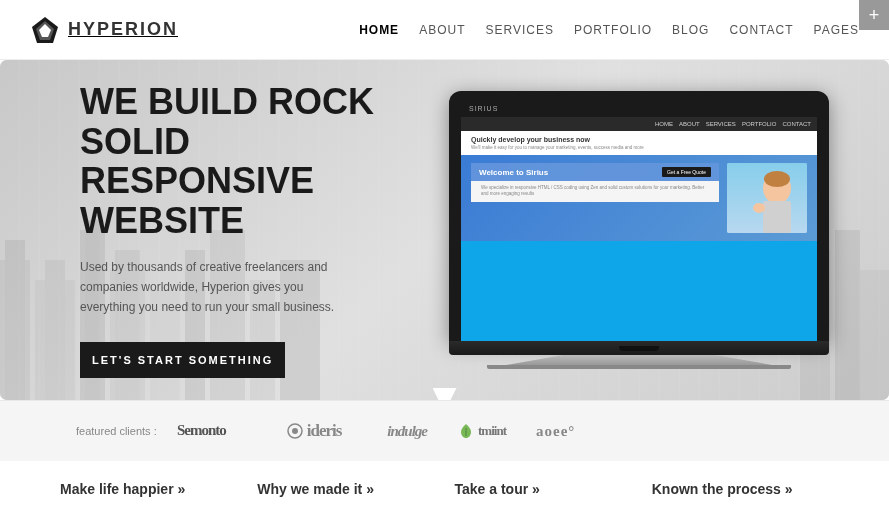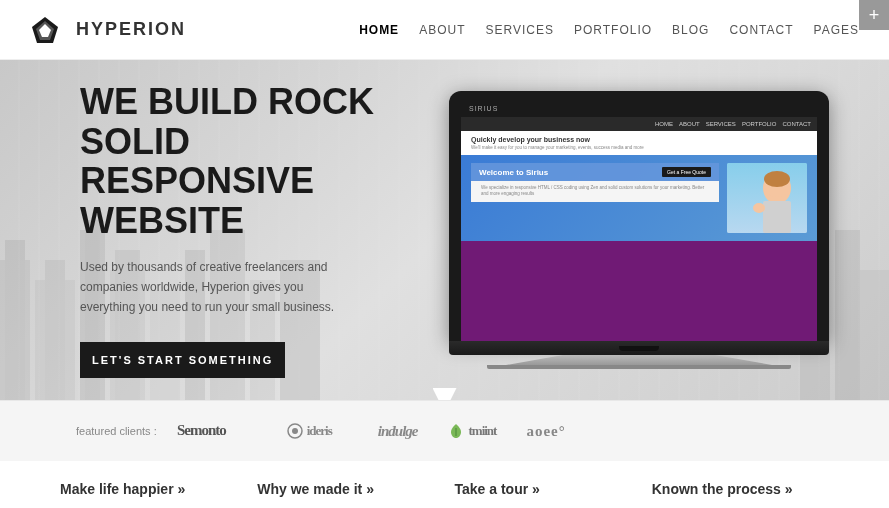--- a/index.html
+++ b/index.html
@@ -13,21 +13,22 @@
       padding: 0 30px;
       height: 60px;
       background: #fff;
       border-bottom: 1px solid #eee;
       position: relative;
       z-index: 10;
     }
     .logo {
       display: flex;
       align-items: center;
-      gap: 16px;
+      gap: 8px;
+      text-decoration: underline;
     }
     .logo-icon {
       width: 30px;
       height: 30px;
     }
     .logo-text {
       font-size: 18px;
       font-weight: bold;
       color: #333;
       letter-spacing: 2px;
@@ -58,20 +59,21 @@
     }
 
     
     .hero {
       position: relative;
       background: #d8d8d8;
       height: 340px;
       overflow: hidden;
       display: flex;
       align-items: center;
+      border-radius: 7px;
     }
     .hero-bg {
       position: absolute;
       inset: 0;
       background: linear-gradient(135deg, #c8c8c8 0%, #e0e0e0 50%, #cccccc 100%);
       
     }
     
     .hero-bg::before {
       content: '';
@@ -126,21 +128,21 @@
       width: 380px;
       position: relative;
     }
     .laptop-screen-outer {
       background: #1a1a1a;
       border-radius: 12px 12px 0 0;
       padding: 8px 12px 0 12px;
       box-shadow: 0 4px 20px rgba(0,0,0,0.4);
     }
     .laptop-screen-inner {
-      background: #701a75;
+      background: #0ea5e9;
       height: 210px;
       overflow: hidden;
       position: relative;
     }
     .laptop-screen-header {
       background: #1a1a1a;
       height: 18px;
       display: flex;
       align-items: center;
       padding: 0 8px;
@@ -438,21 +440,21 @@
         <text x="0" y="18" font-family="Georgia,serif" font-size="15" font-weight="bold" fill="#555" letter-spacing="-1">Semonto</text>
 
         <text x="0" y="18" font-family="Georgia,serif" font-size="15" fill="#555"></text>
       </svg>
     </span>
     <span class="client-logo ideris">
       <svg width="16" height="16" viewBox="0 0 16 16">
         <circle cx="8" cy="8" r="7" fill="none" stroke="#888" stroke-width="1.5"></circle>
         <circle cx="8" cy="8" r="3" fill="#888"></circle>
       </svg>
-      <span style="font-size:13px;color:#888;">ideris</span>
+      <span style="font-size:17px;color:#888;">ideris</span>
     </span>
     <span class="client-logo indulge" style="font-size:15px;color:#888;font-style:italic;font-family:Georgia,serif;">indulge</span>
     <span class="client-logo tmiint">
       <svg width="18" height="18" viewBox="0 0 18 18">
         <path d="M9,2 C9,2 4,6 4,10 C4,13.3 6.2,16 9,16 C11.8,16 14,13.3 14,10 C14,6 9,2 9,2Z" fill="#7ab857"></path>
         <path d="M9,6 L9,14" stroke="#5a9840" stroke-width="1.5"></path>
       </svg>
       <span style="font-size:13px;color:#777;">tmiint</span>
     </span>
     <span class="client-logo aoee" style="font-size:15px;color:#888;font-family:Georgia,serif;letter-spacing:1px;">aoee°</span>

